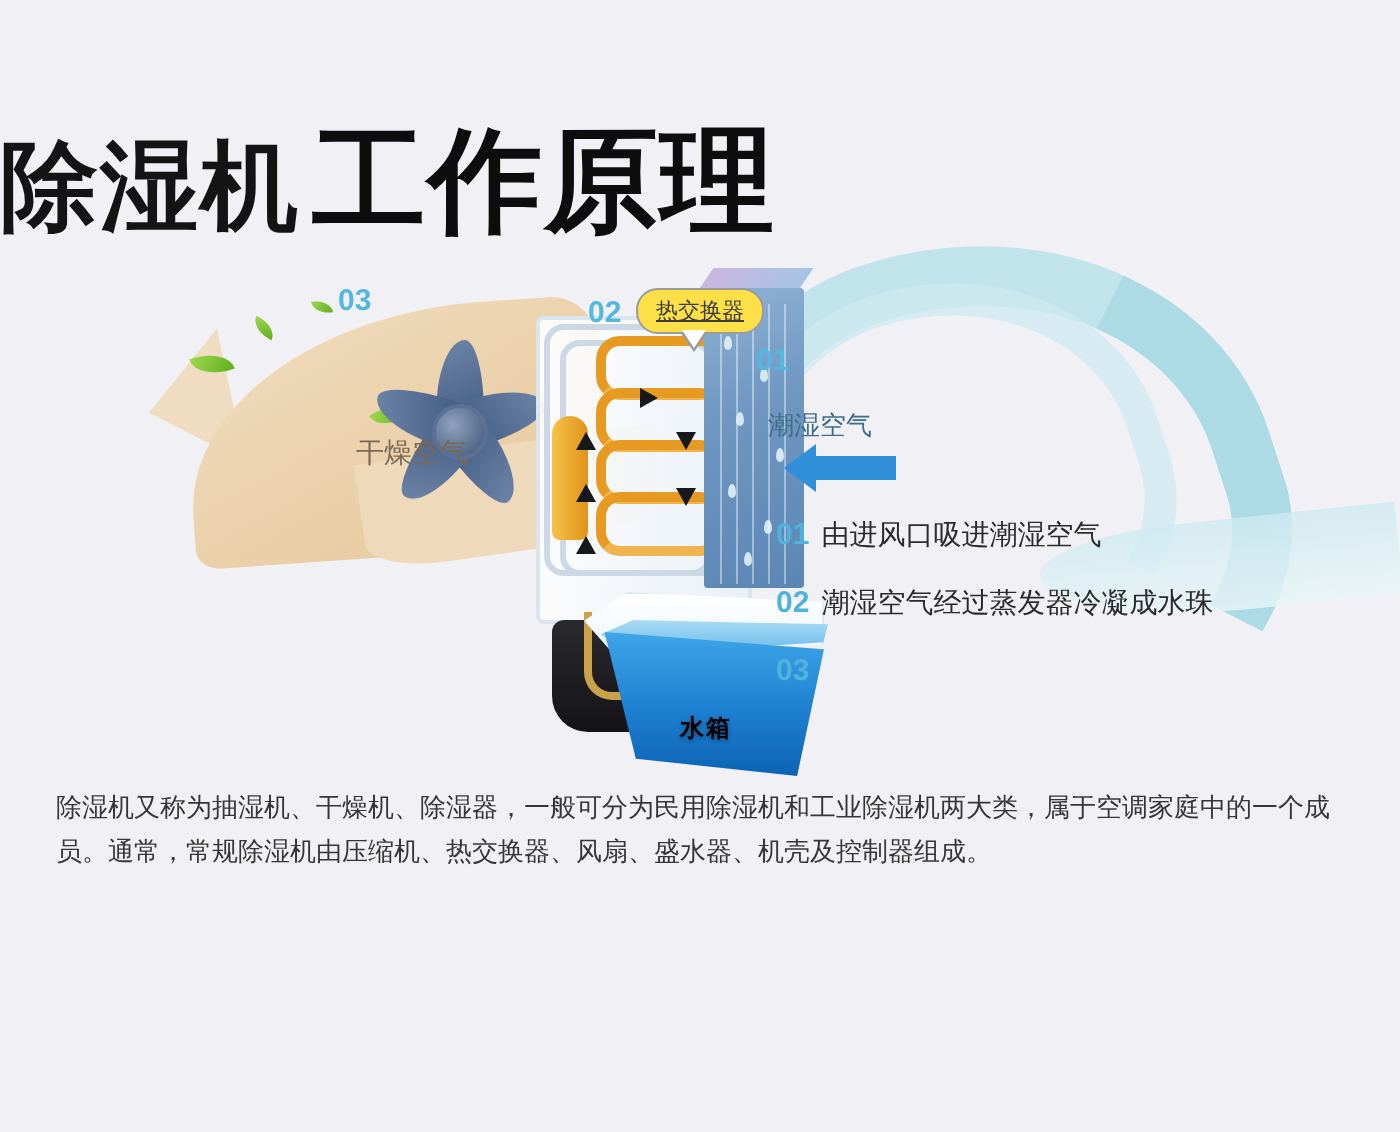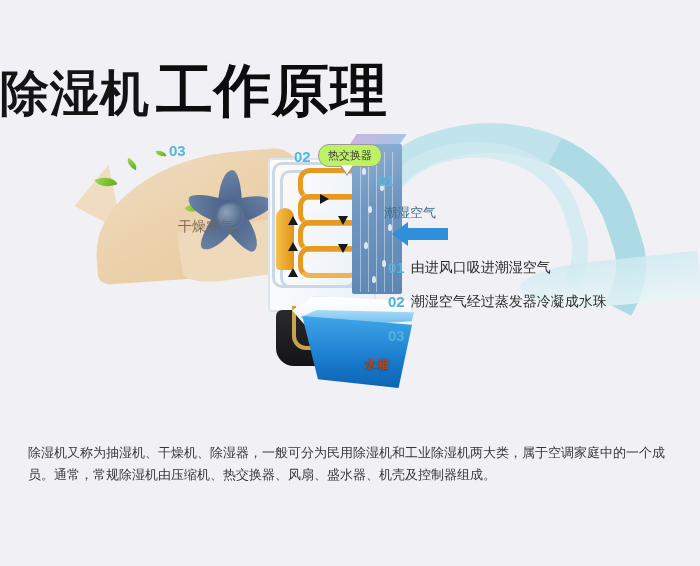--- a/index.html
+++ b/index.html
@@ -196,30 +196,30 @@
     position:absolute;left:300px;top:196px;width:112px;height:72px;
     background:linear-gradient(180deg,#3fa6e8 0%,#1d7fd0 55%,#0d63b4 100%);
     clip-path:polygon(2% 0,100% 12%,88% 100%,16% 88%);
   }
   .tank-lid{
     position:absolute;left:298px;top:190px;width:116px;height:18px;
     background:linear-gradient(180deg,#a9dcf5,#63b6ea);
     clip-path:polygon(2% 40%,16% 0,100% 12%,98% 62%,18% 96%);
   }
   .tank-label{
-    position:absolute;left:364px;top:236px;
-    color:#c2410c;font-size:12px;font-weight:bold;letter-spacing:1px;
+    position:absolute;left:340px;top:236px;
+    color:#000000;font-size:12px;font-weight:bold;letter-spacing:1px;
     text-shadow:0 1px 2px rgba(0,0,0,.35);
   }
 
   
   .bubble{
     position:absolute;left:318px;top:24px;
     padding:3px 9px;border:1.4px solid #9b9b9b;border-radius:11px;
-    background:#bef264;font-size:11px;color:#3b3b3b;white-space:nowrap;
+    background:#fde047;font-size:11px;color:#3b3b3b;white-space:nowrap;text-decoration:underline;
   }
   .bubble:after{
     content:"";position:absolute;left:22px;bottom:-8px;
     width:0;height:0;border-left:6px solid transparent;
     border-right:6px solid transparent;border-top:9px solid #fdfdfd;
   }
   .bubble:before{
     content:"";position:absolute;left:21px;bottom:-10px;
     width:0;height:0;border-left:7px solid transparent;
     border-right:7px solid transparent;border-top:10px solid #9b9b9b;
@@ -260,21 +260,21 @@
     pointer-events:none;
   }
   .watermark span{
     text-shadow:
       0 0 0 #1f7fc9,
       2px 2px 0 rgba(31,127,201,.55);
   }
 
   
   .body-copy{
-    position:absolute;left:28px;top:442px;width:648px;
+    position:absolute;left:28px;top:394px;width:648px;
   }
   .para{
     font-size:13px;color:#363636;line-height:22px;margin:0 0 16px 0;
     font-family:"DejaVu Sans","Liberation Sans",sans-serif;
   }
 </style>
 </head>
 <body>
 
 <div id="page">

